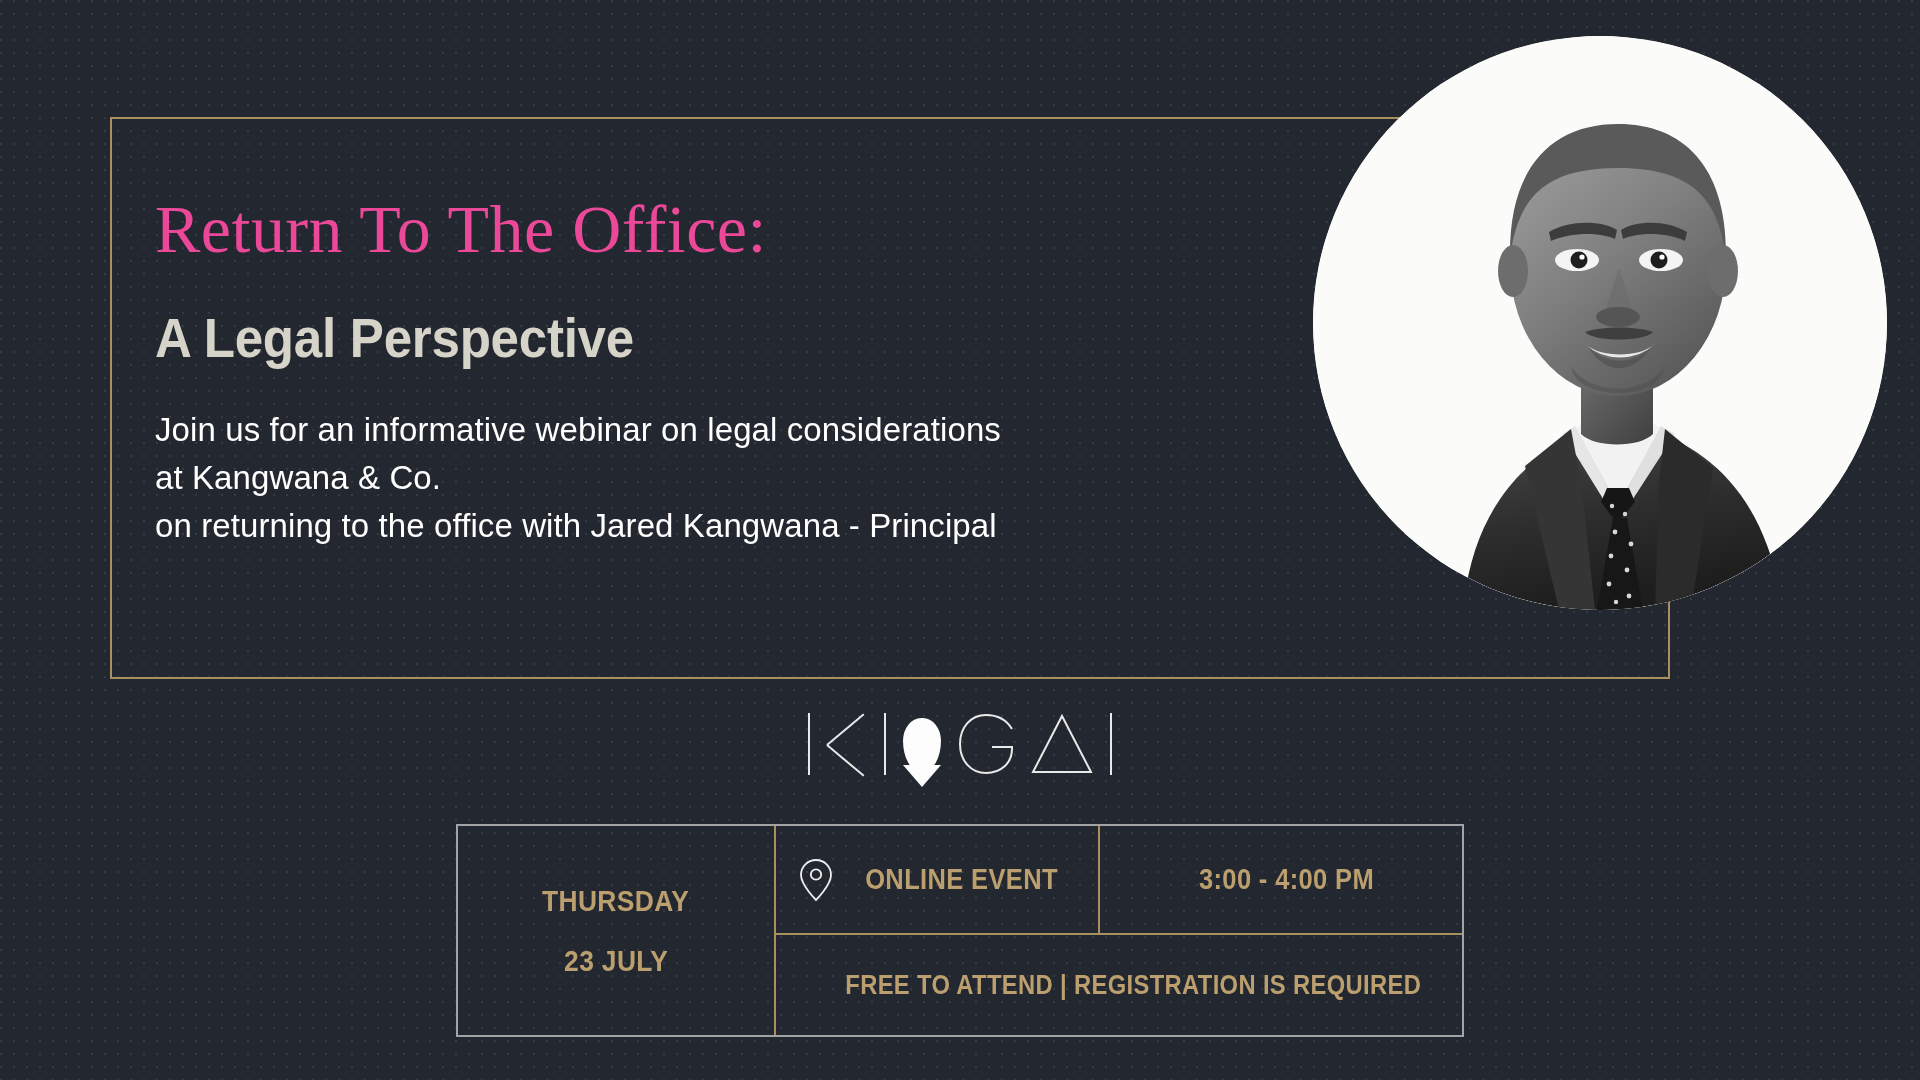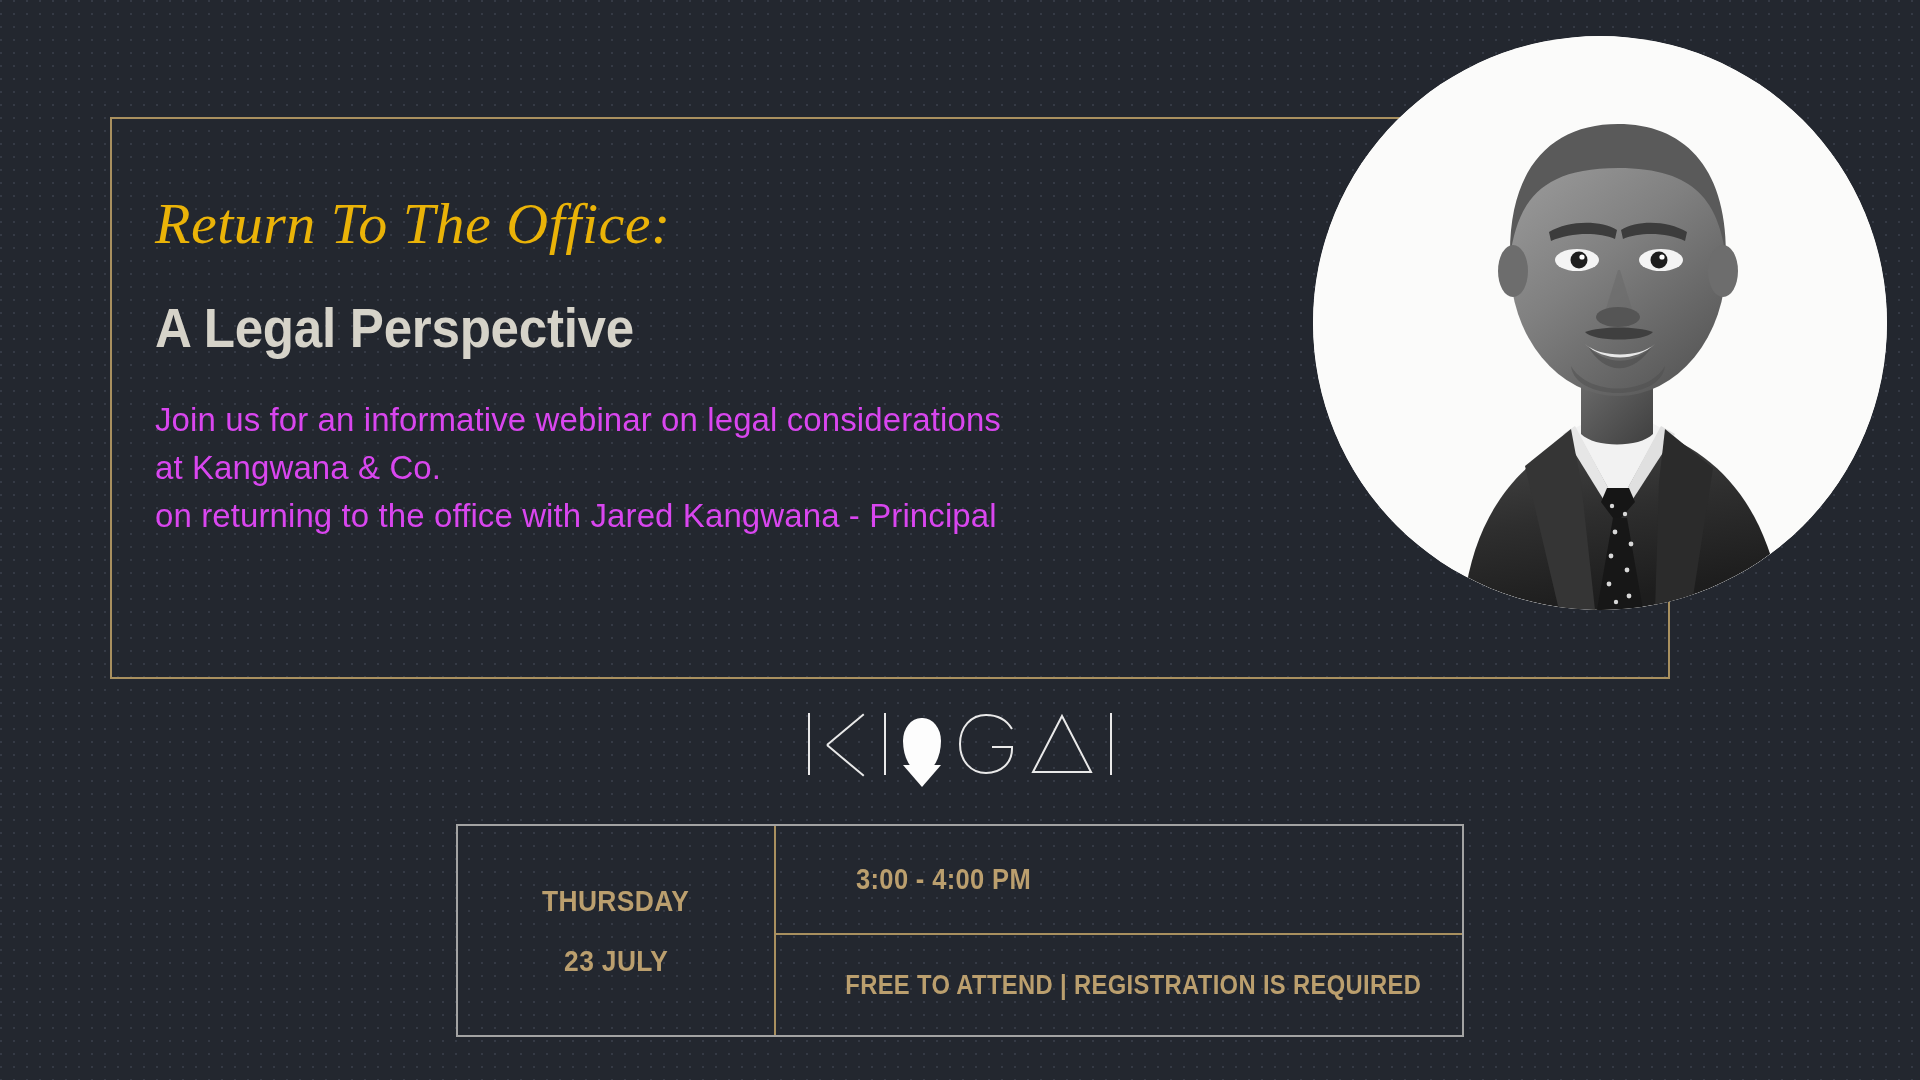--- a/index.html
+++ b/index.html
@@ -49,24 +49,23 @@
   .headline-block {
     position: absolute;
     left: 155px;
     top: 195px;
     width: 1180px;
     z-index: 4;
   }
 
   .title-script {
     font-family: "Liberation Serif", "DejaVu Serif", serif;
-    font-style: italic;
-    font-size: 58px;
+    font-size: 68px;
     line-height: 1.0;
-    color: #eab308;
+    color: #ec4899;
     letter-spacing: 0.5px;
     white-space: nowrap;
   }
 
   .title-sub {
     margin-top: 48px;
     font-family: "Liberation Sans Narrow", "Liberation Sans", sans-serif;
     font-weight: 700;
     font-size: 55px;
     line-height: 1.0;
@@ -75,21 +74,21 @@
     transform: scaleX(0.93);
     transform-origin: left center;
   }
 
   .body-copy {
     margin-top: 40px;
     font-family: "Liberation Sans", sans-serif;
     font-weight: 300;
     font-size: 33px;
     line-height: 1.45;
-    color: #d946ef;
+    color: #ffffff;
     letter-spacing: 0.1px;
     max-width: 1140px;
   }
   .body-copy .ln { display: block; white-space: nowrap; }
 
   
   .portrait {
     position: absolute;
     left: 1313px;
     top: 36px;
@@ -352,20 +351,29 @@
   </div>
 
   <div class="info-table">
 
     <div class="cell-date">
       <div class="gold-cond t-day">THURSDAY</div>
       <div class="gold-cond t-date">23 JULY</div>
     </div>
 
     <div class="cell-topright">
+      <div class="cell-venue">
+        <span class="pin-icon">
+          <svg width="34" height="44" viewBox="0 0 34 44">
+            <path d="M17 2 C8.7 2 2 8.7 2 17 C2 27 17 42 17 42 C17 42 32 27 32 17 C32 8.7 25.3 2 17 2 Z" fill="none" stroke="#efefef" stroke-width="1.8"></path>
+            <circle cx="17" cy="16.5" r="5.2" fill="none" stroke="#efefef" stroke-width="1.8"></circle>
+          </svg>
+        </span>
+        <span class="gold-cond t-venue">ONLINE EVENT</span>
+      </div>
       <div class="cell-time">
         <span class="gold-cond t-time">3:00 - 4:00 PM</span>
       </div>
     </div>
 
     <div class="cell-note">
       <span class="gold-cond t-note">FREE TO ATTEND | REGISTRATION IS REQUIRED</span>
     </div>
 
   </div>

